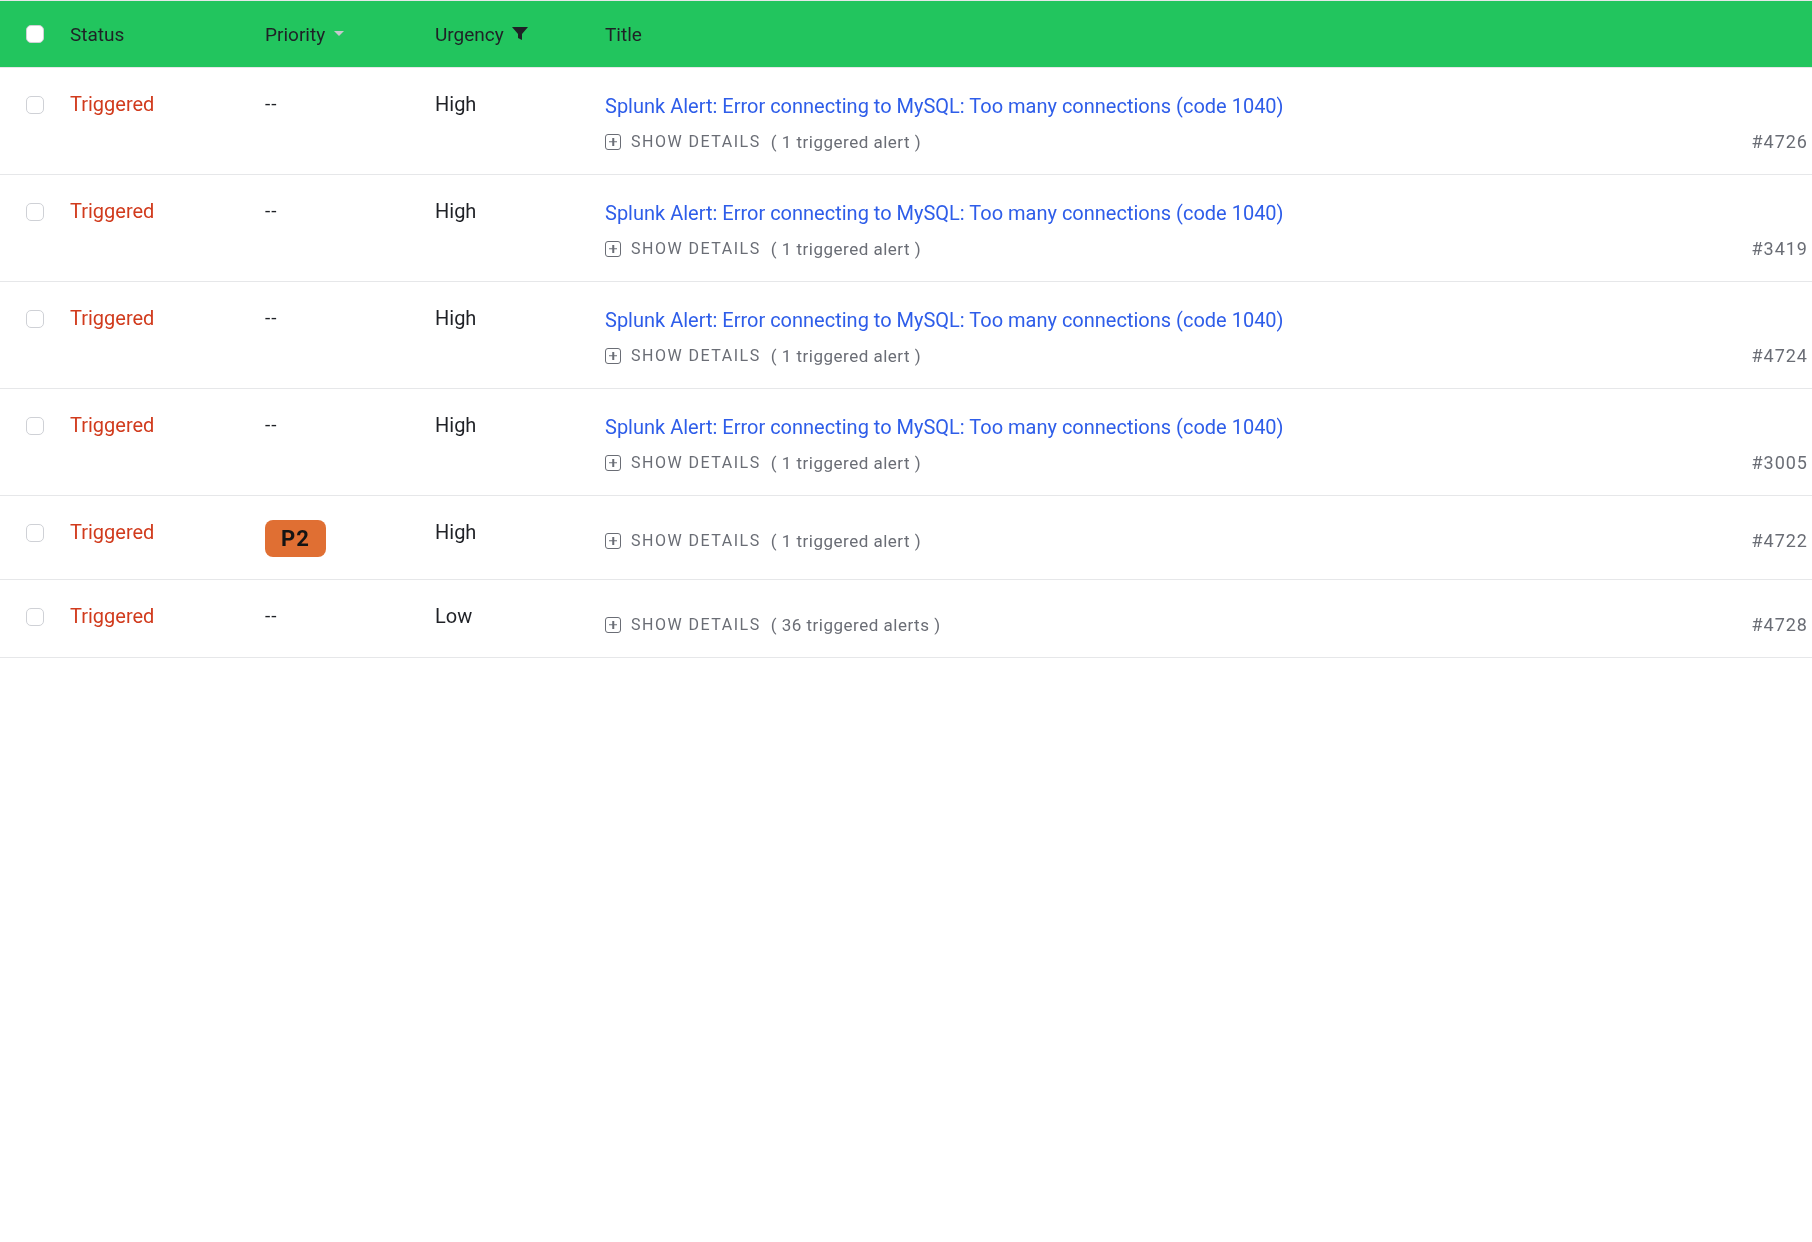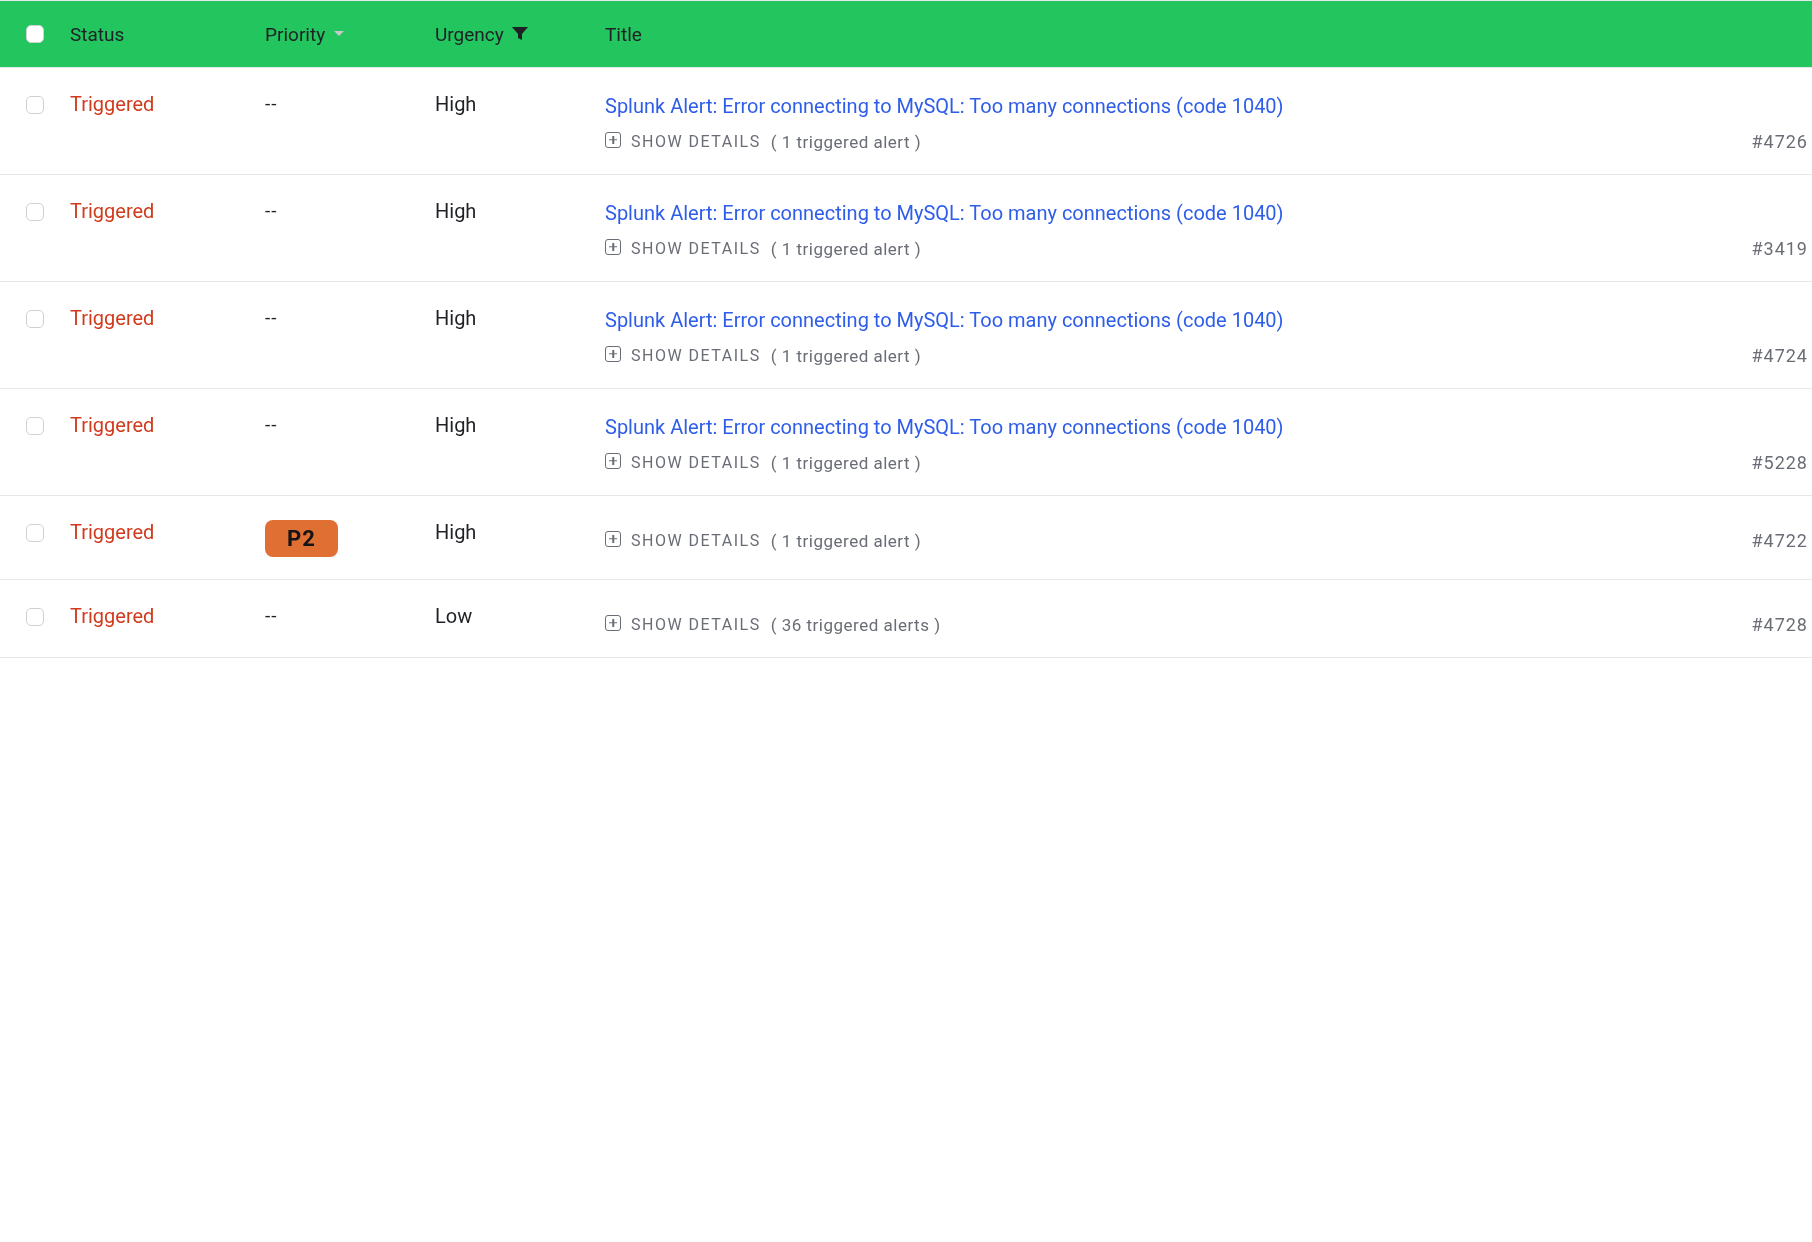--- a/index.html
+++ b/index.html
@@ -41,39 +41,39 @@
   }
   .row .col-check { padding-top: 4px; }
   .status-text { color: #d13b1d; font-size: 20px; }
   .priority-empty { color: #1f2126; letter-spacing: 1px; }
   .priority-badge {
     display:inline-block;
     background: #e06f33;
     color: #141414;
     font-weight: 700;
     font-size: 22px;
-    padding: 6px 22px;
+    padding: 6px 16px;
     border-radius: 8px;
     letter-spacing: 1px;
   }
   .urgency-text { color: #1f2126; font-size: 20px; margin-top: 12px; }
   .title-link {
     color: #2e5de9;
     font-size: 20px;
     line-height: 1.45;
     text-decoration: none;
     display: inline;
   }
   .details-wrap {
     display: flex;
     justify-content: space-between;
     align-items: center;
     margin-top: 10px;
   }
-  .details-left { display:flex; align-items:flex-start; gap:10px; }
+  .details-left { display:flex; align-items:center; gap:10px; }
   .expand-icon {
     width: 16px; height: 16px;
     border: 1.5px solid #6a6d75;
     border-radius: 3px;
     position: relative;
     display:inline-block;
   }
   .expand-icon::before, .expand-icon::after {
     content: "";
     position: absolute;
@@ -202,21 +202,21 @@
       <div class="col-priority"><span class="priority-empty">--</span></div>
       <div class="col-urgency"><span class="urgency-text">High</span></div>
       <div class="col-title">
         <a class="title-link">Splunk Alert: Error connecting to MySQL: Too many connections (code 1040)</a>
         <div class="details-wrap">
           <div class="details-left">
             <span class="expand-icon"></span>
             <span class="show-details">SHOW DETAILS</span>
             <span class="alert-count">( 1 triggered alert )</span>
           </div>
-          <span class="incident-id">#5228</span>
+          <span class="incident-id">#3005</span>
         </div>
       </div>
     </div>
 
     <div class="row">
       <div class="col-check">
           <span class="checkbox"></span>
         </div>
       <div class="col-status"><span class="status-text">Triggered</span></div>
       <div class="col-priority"><span class="priority-badge">P2</span></div>

